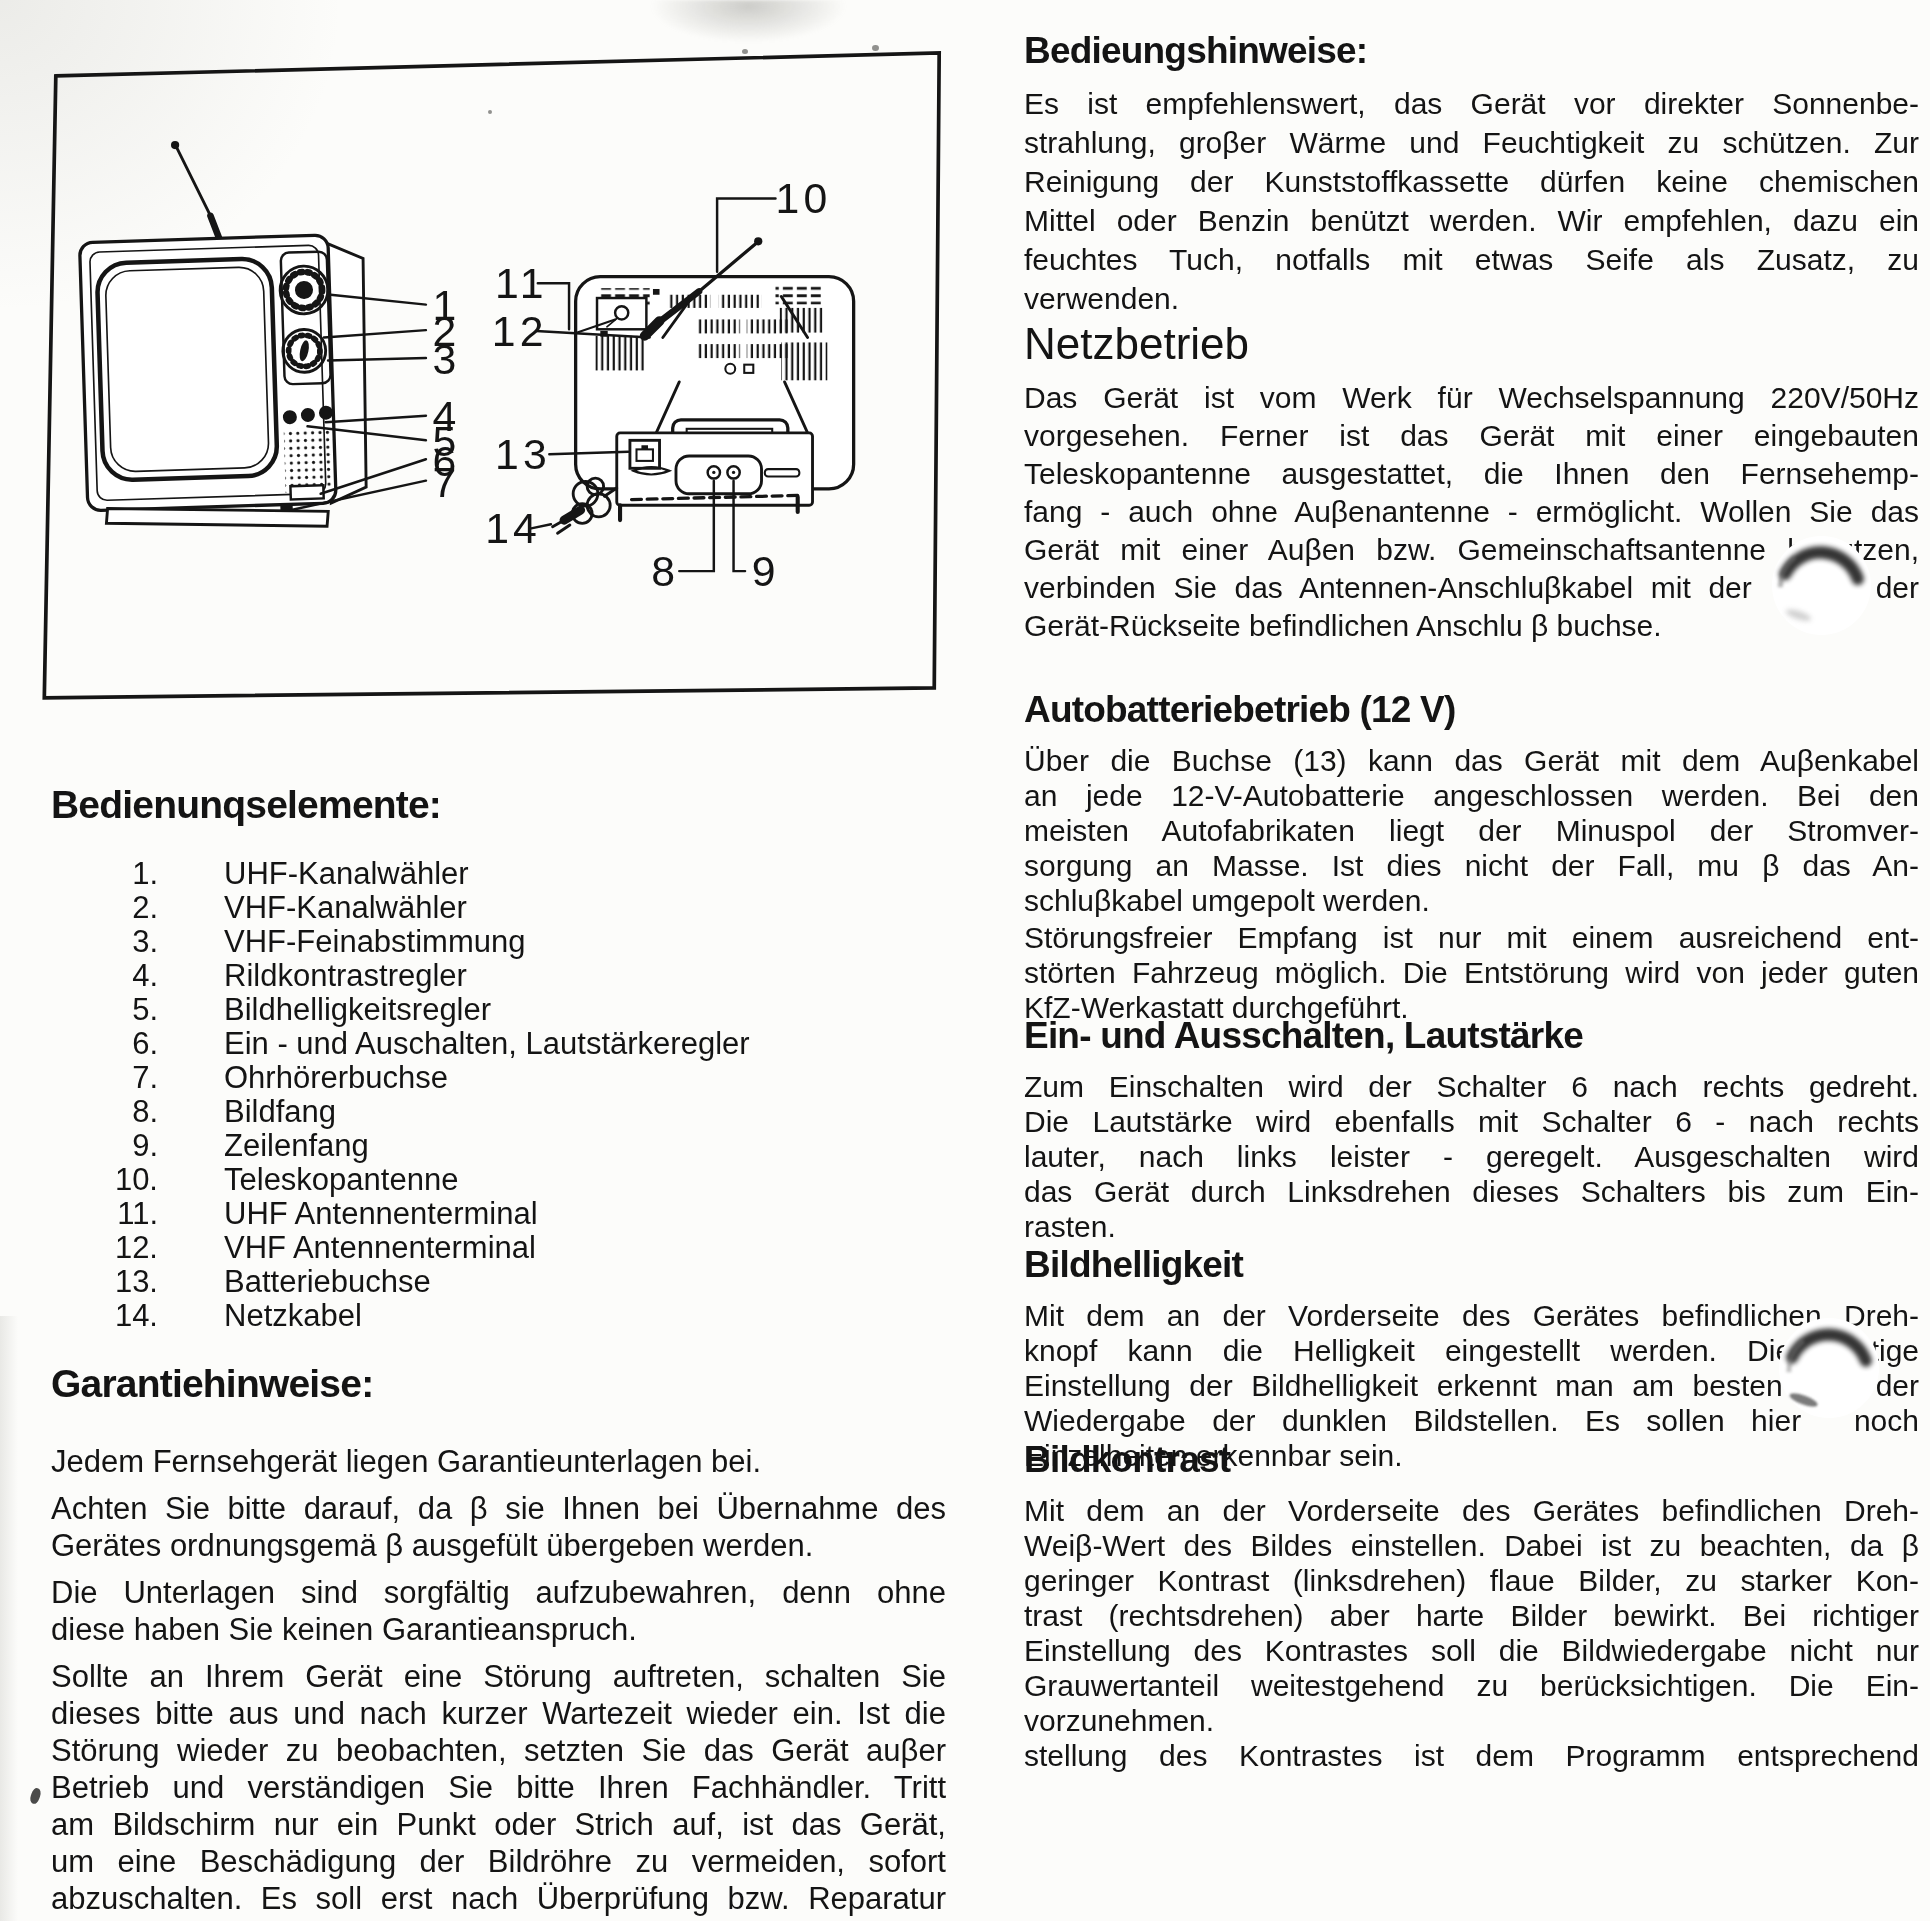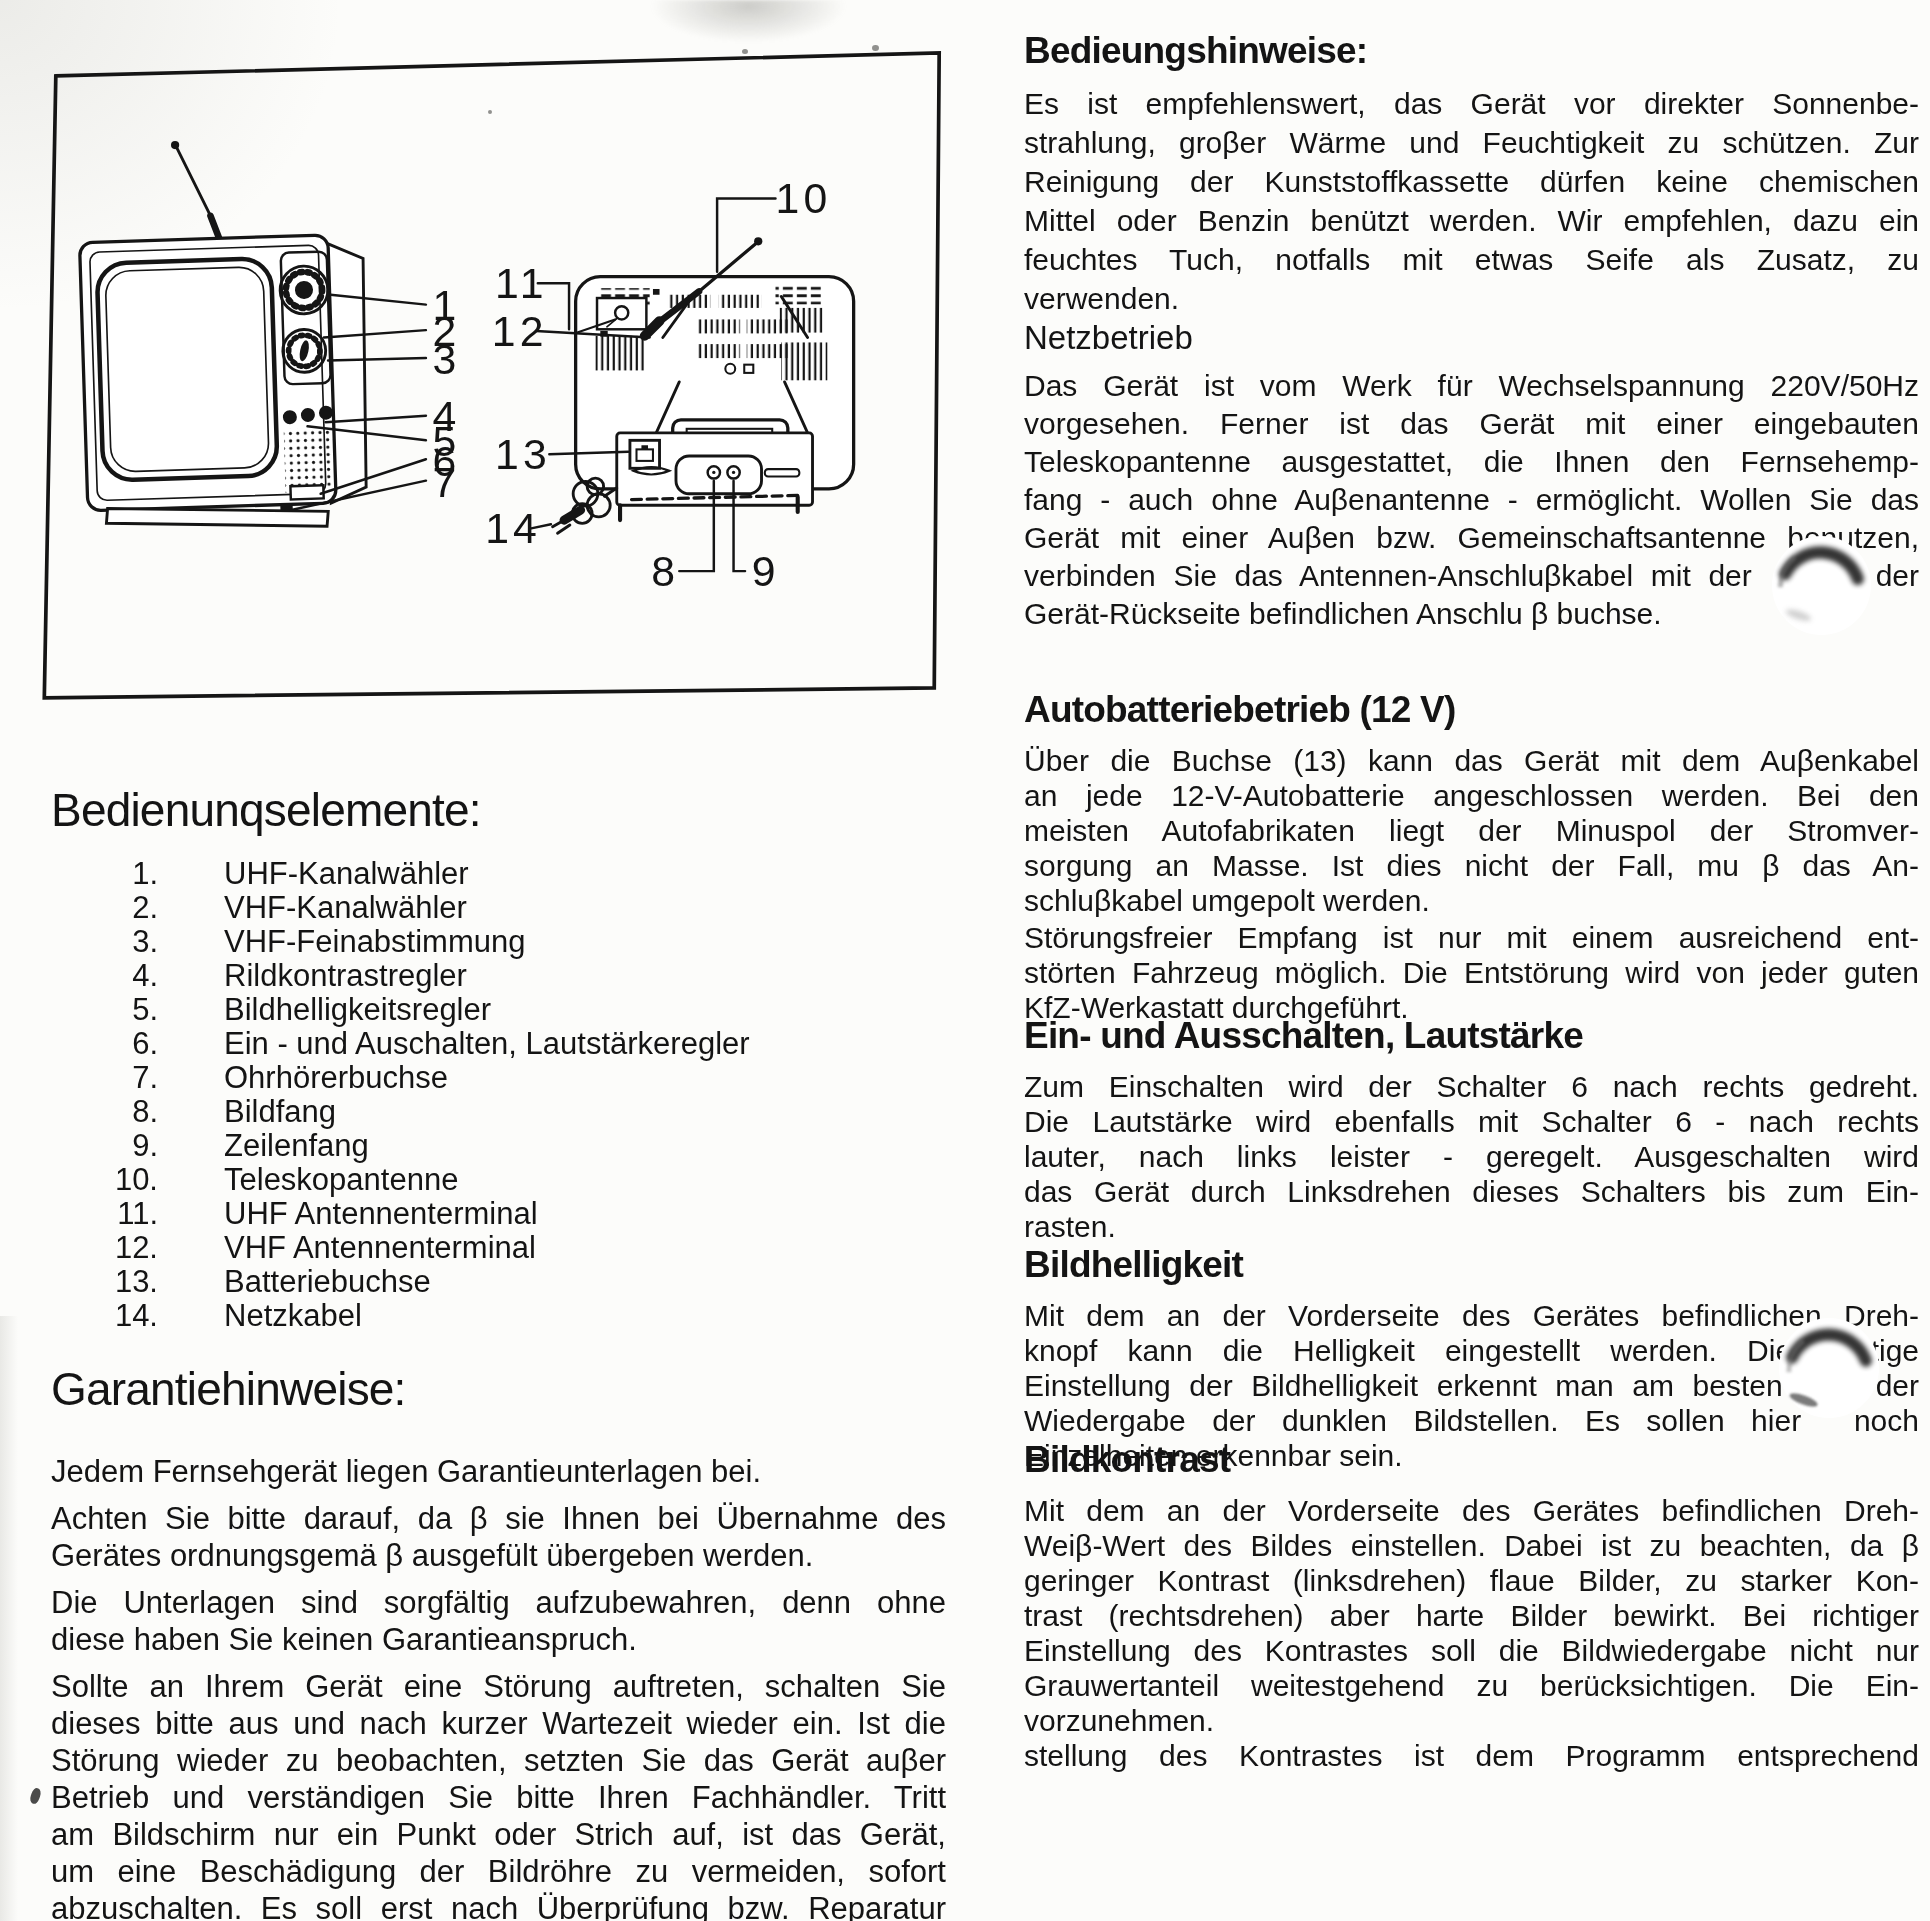--- a/index.html
+++ b/index.html
@@ -4,23 +4,23 @@
 <style>
   html,body{margin:0;padding:0}
   body{
     position:relative;width:1930px;height:1921px;overflow:hidden;
     background:#fcfcfa;color:#141414;
     font-family:"Liberation Sans",sans-serif;
     -webkit-font-smoothing:antialiased;
   }
   
   .abs{position:absolute}
-  .h1{font-weight:normal;font-size:46px;letter-spacing:-0.8px;white-space:nowrap}
+  .h1{font-weight:bold;font-size:39px;letter-spacing:-0.8px;white-space:nowrap}
   .rc-h{font-weight:bold;font-size:37px;letter-spacing:-0.8px;white-space:nowrap;margin:0 0 11.5px 0}
-  .rc-sub{font-size:33px;margin:5px 0 10px 0;white-space:nowrap}
+  .rc-sub{font-size:44px;margin:5px 0 10px 0;white-space:nowrap}
   .para{margin:0 0 11.5px 0}
   .para:last-child{margin-bottom:0}
   .line{text-align:justify;text-align-last:justify}
   .line.pend{text-align-last:left}
   
   .rc{left:1024px;width:895px;font-size:30px}
   .s1{top:30px}  .s1 .line{line-height:39px}
   .s2{top:314px} .s2 .line{line-height:38px}
   .s3{top:689px} .s3 .line{line-height:35px} .s3 .para{margin-bottom:2.5px}
   .s4{top:1015px}.s4 .line{line-height:35px}

